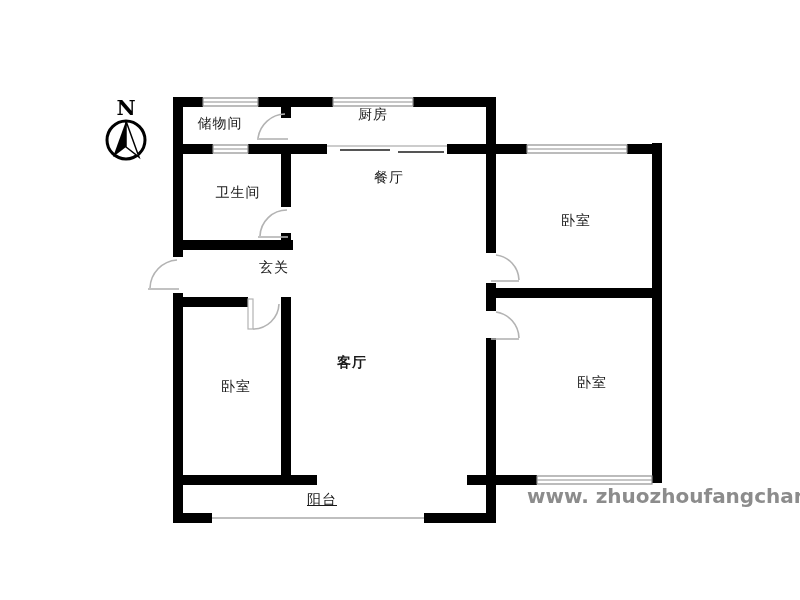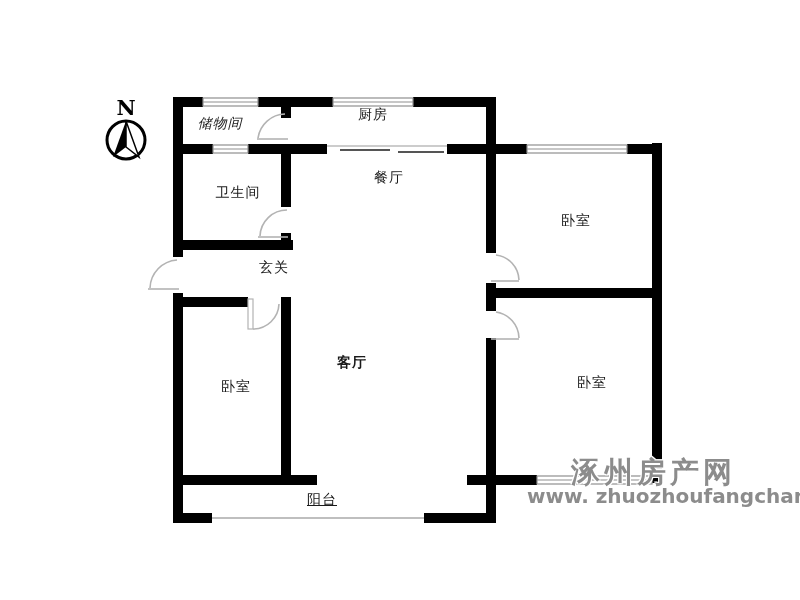--- a/index.html
+++ b/index.html
@@ -127,27 +127,26 @@
     </g>
 
     <g>
       <text x="126" y="115" text-anchor="middle" font-family="DejaVu Serif, serif" font-size="21" font-weight="bold" fill="#000000">N</text>
       <circle cx="126" cy="140" r="19" fill="none" stroke="#000000" stroke-width="3"></circle>
       <polygon points="126,121 113,157 126,147" fill="#000000"></polygon>
       <polygon points="126,121 139,157 126,147" fill="#ffffff" stroke="#000000" stroke-width="1.5"></polygon>
     </g>
   </svg>
 
-  <span class="room-label" style="left:220px;top:124px;font-style:italic;">储物间</span>
+  <span class="room-label" style="left:220px;top:124px;">储物间</span>
   <span class="room-label" style="left:373px;top:115px;">厨房</span>
   <span class="room-label" style="left:238px;top:193px;">卫生间</span>
   <span class="room-label" style="left:389px;top:178px;">餐厅</span>
   <span class="room-label" style="left:576px;top:221px;">卧室</span>
   <span class="room-label" style="left:232px;top:268px;margin-left:42px;">玄关</span>
   <span class="room-label" style="left:236px;top:387px;">卧室</span>
   <span class="room-label" style="left:352px;top:363px;font-weight:bold;">客厅</span>
   <span class="room-label" style="left:592px;top:383px;">卧室</span>
   <span class="room-label" style="left:322px;top:500px;text-decoration:underline;">阳台</span>
 
-  <div class="watermark line1">涿州房产网</div>
   <div class="watermark line2">www. zhuozhoufangchan. com</div>
 
 </div>
 
 </body></html>

